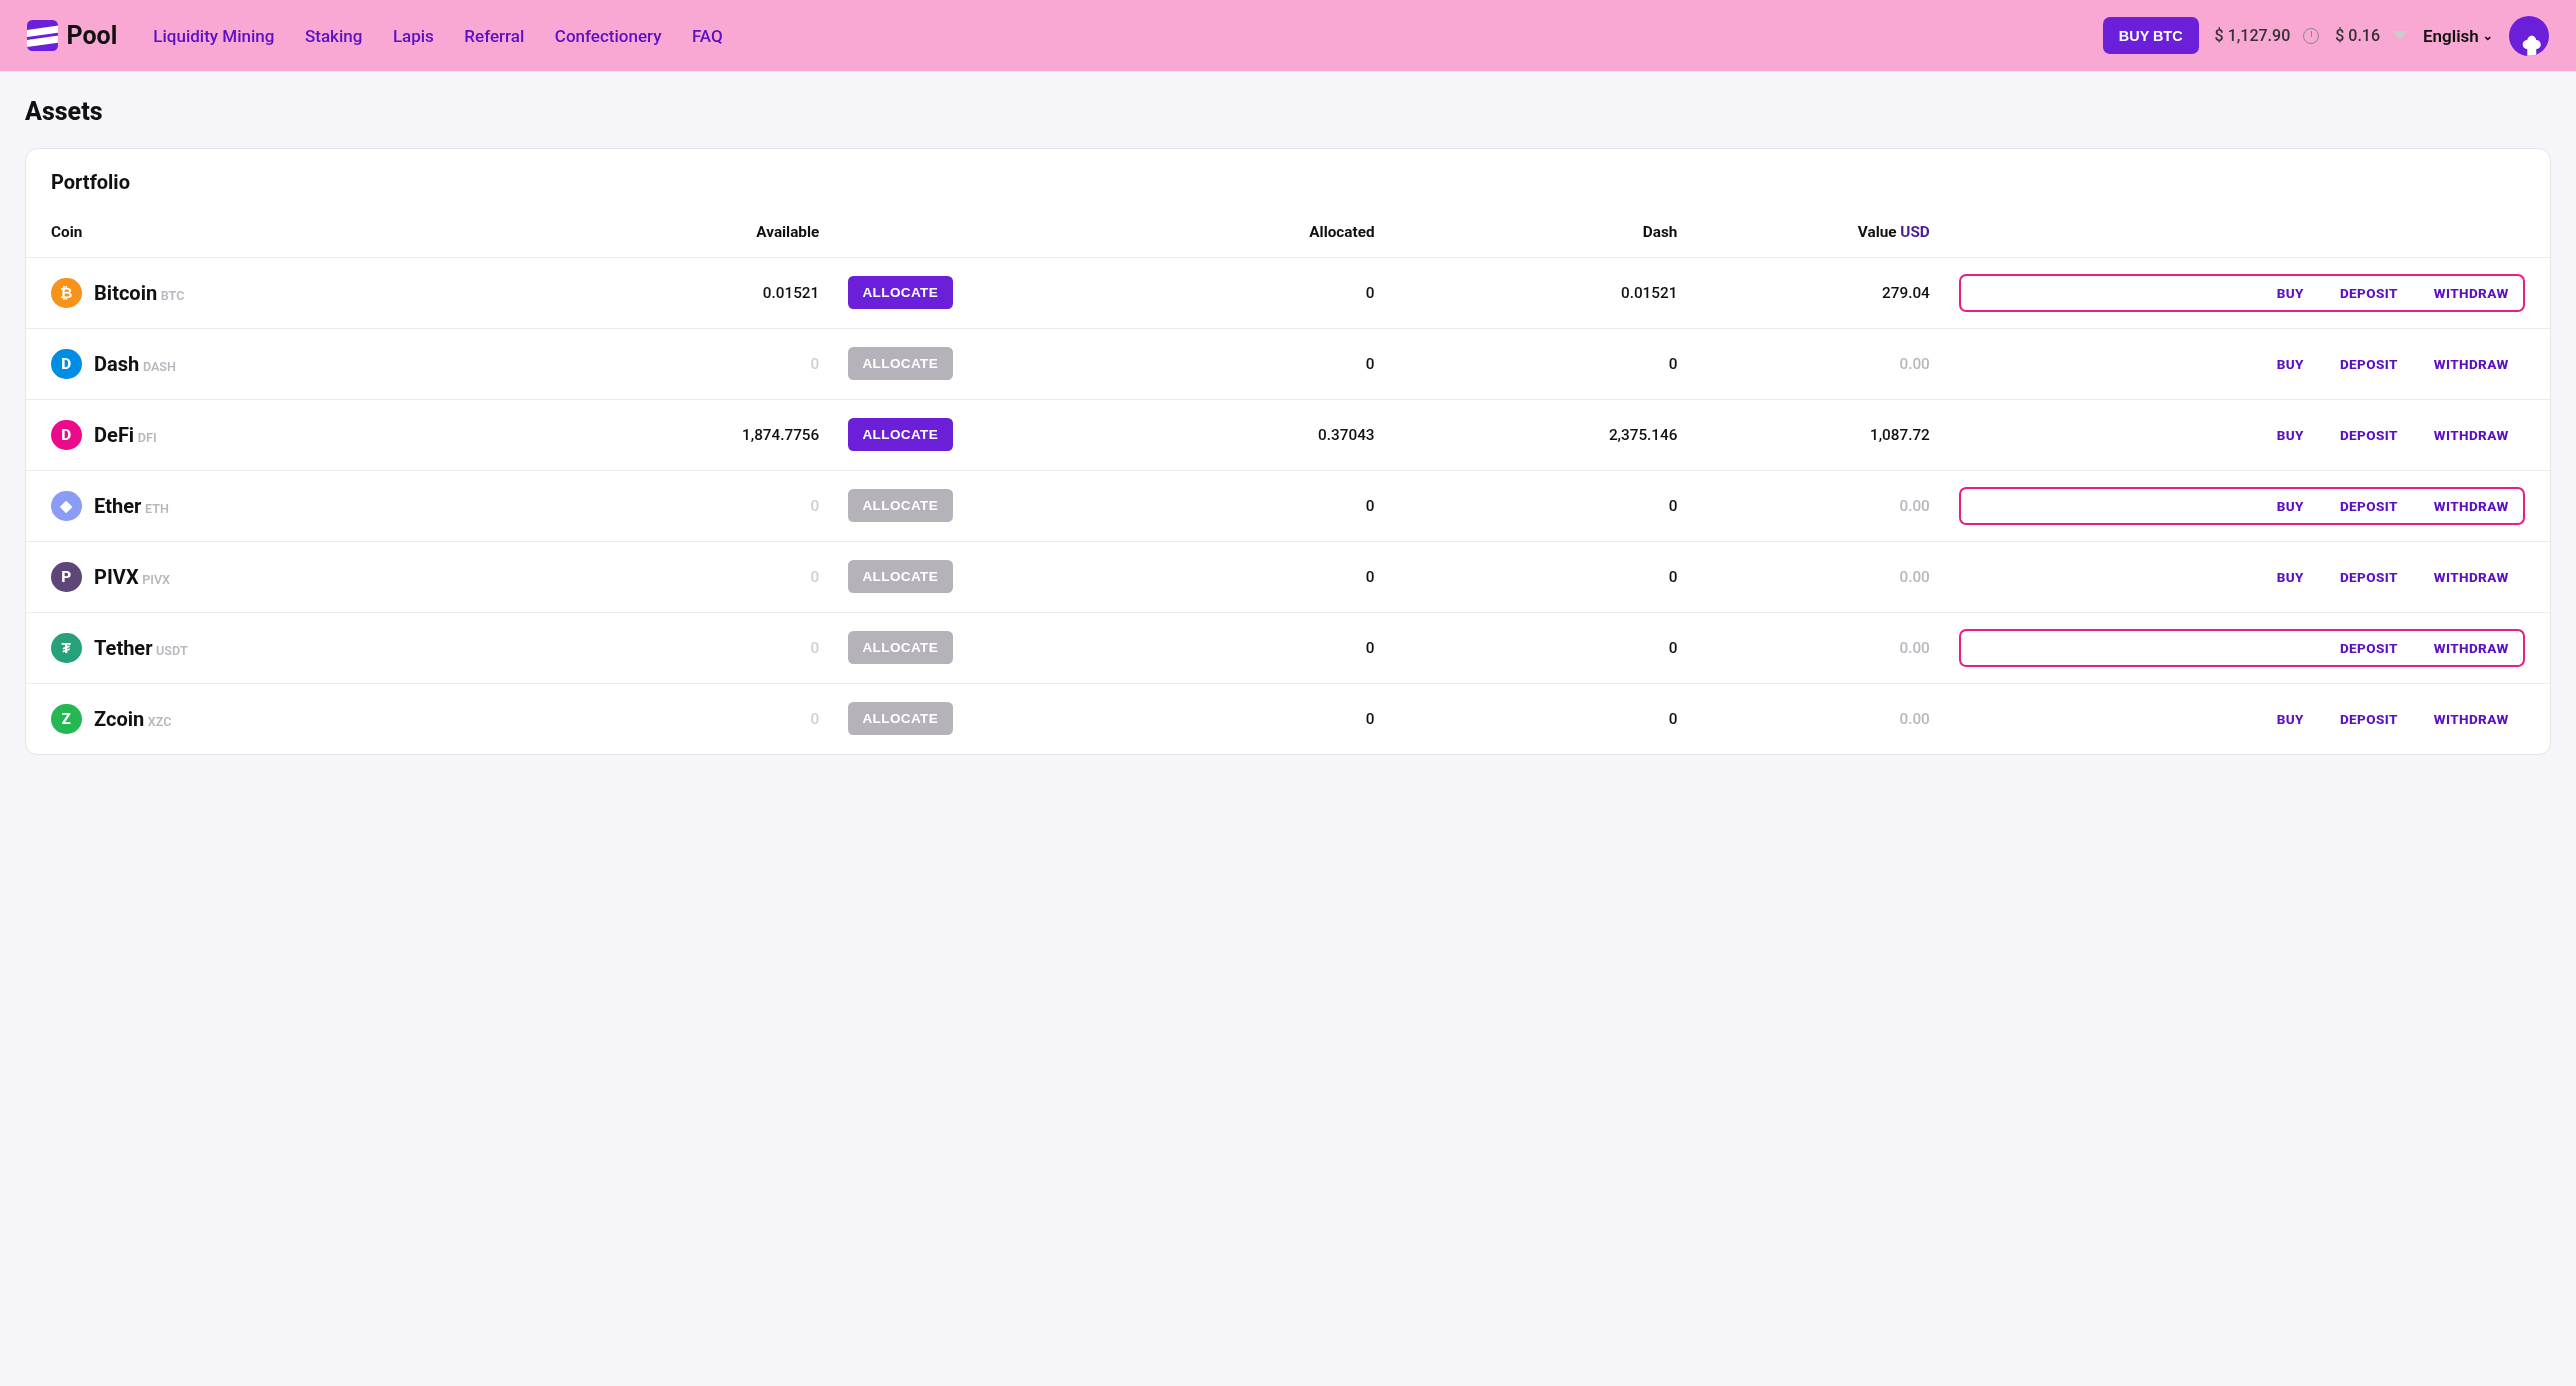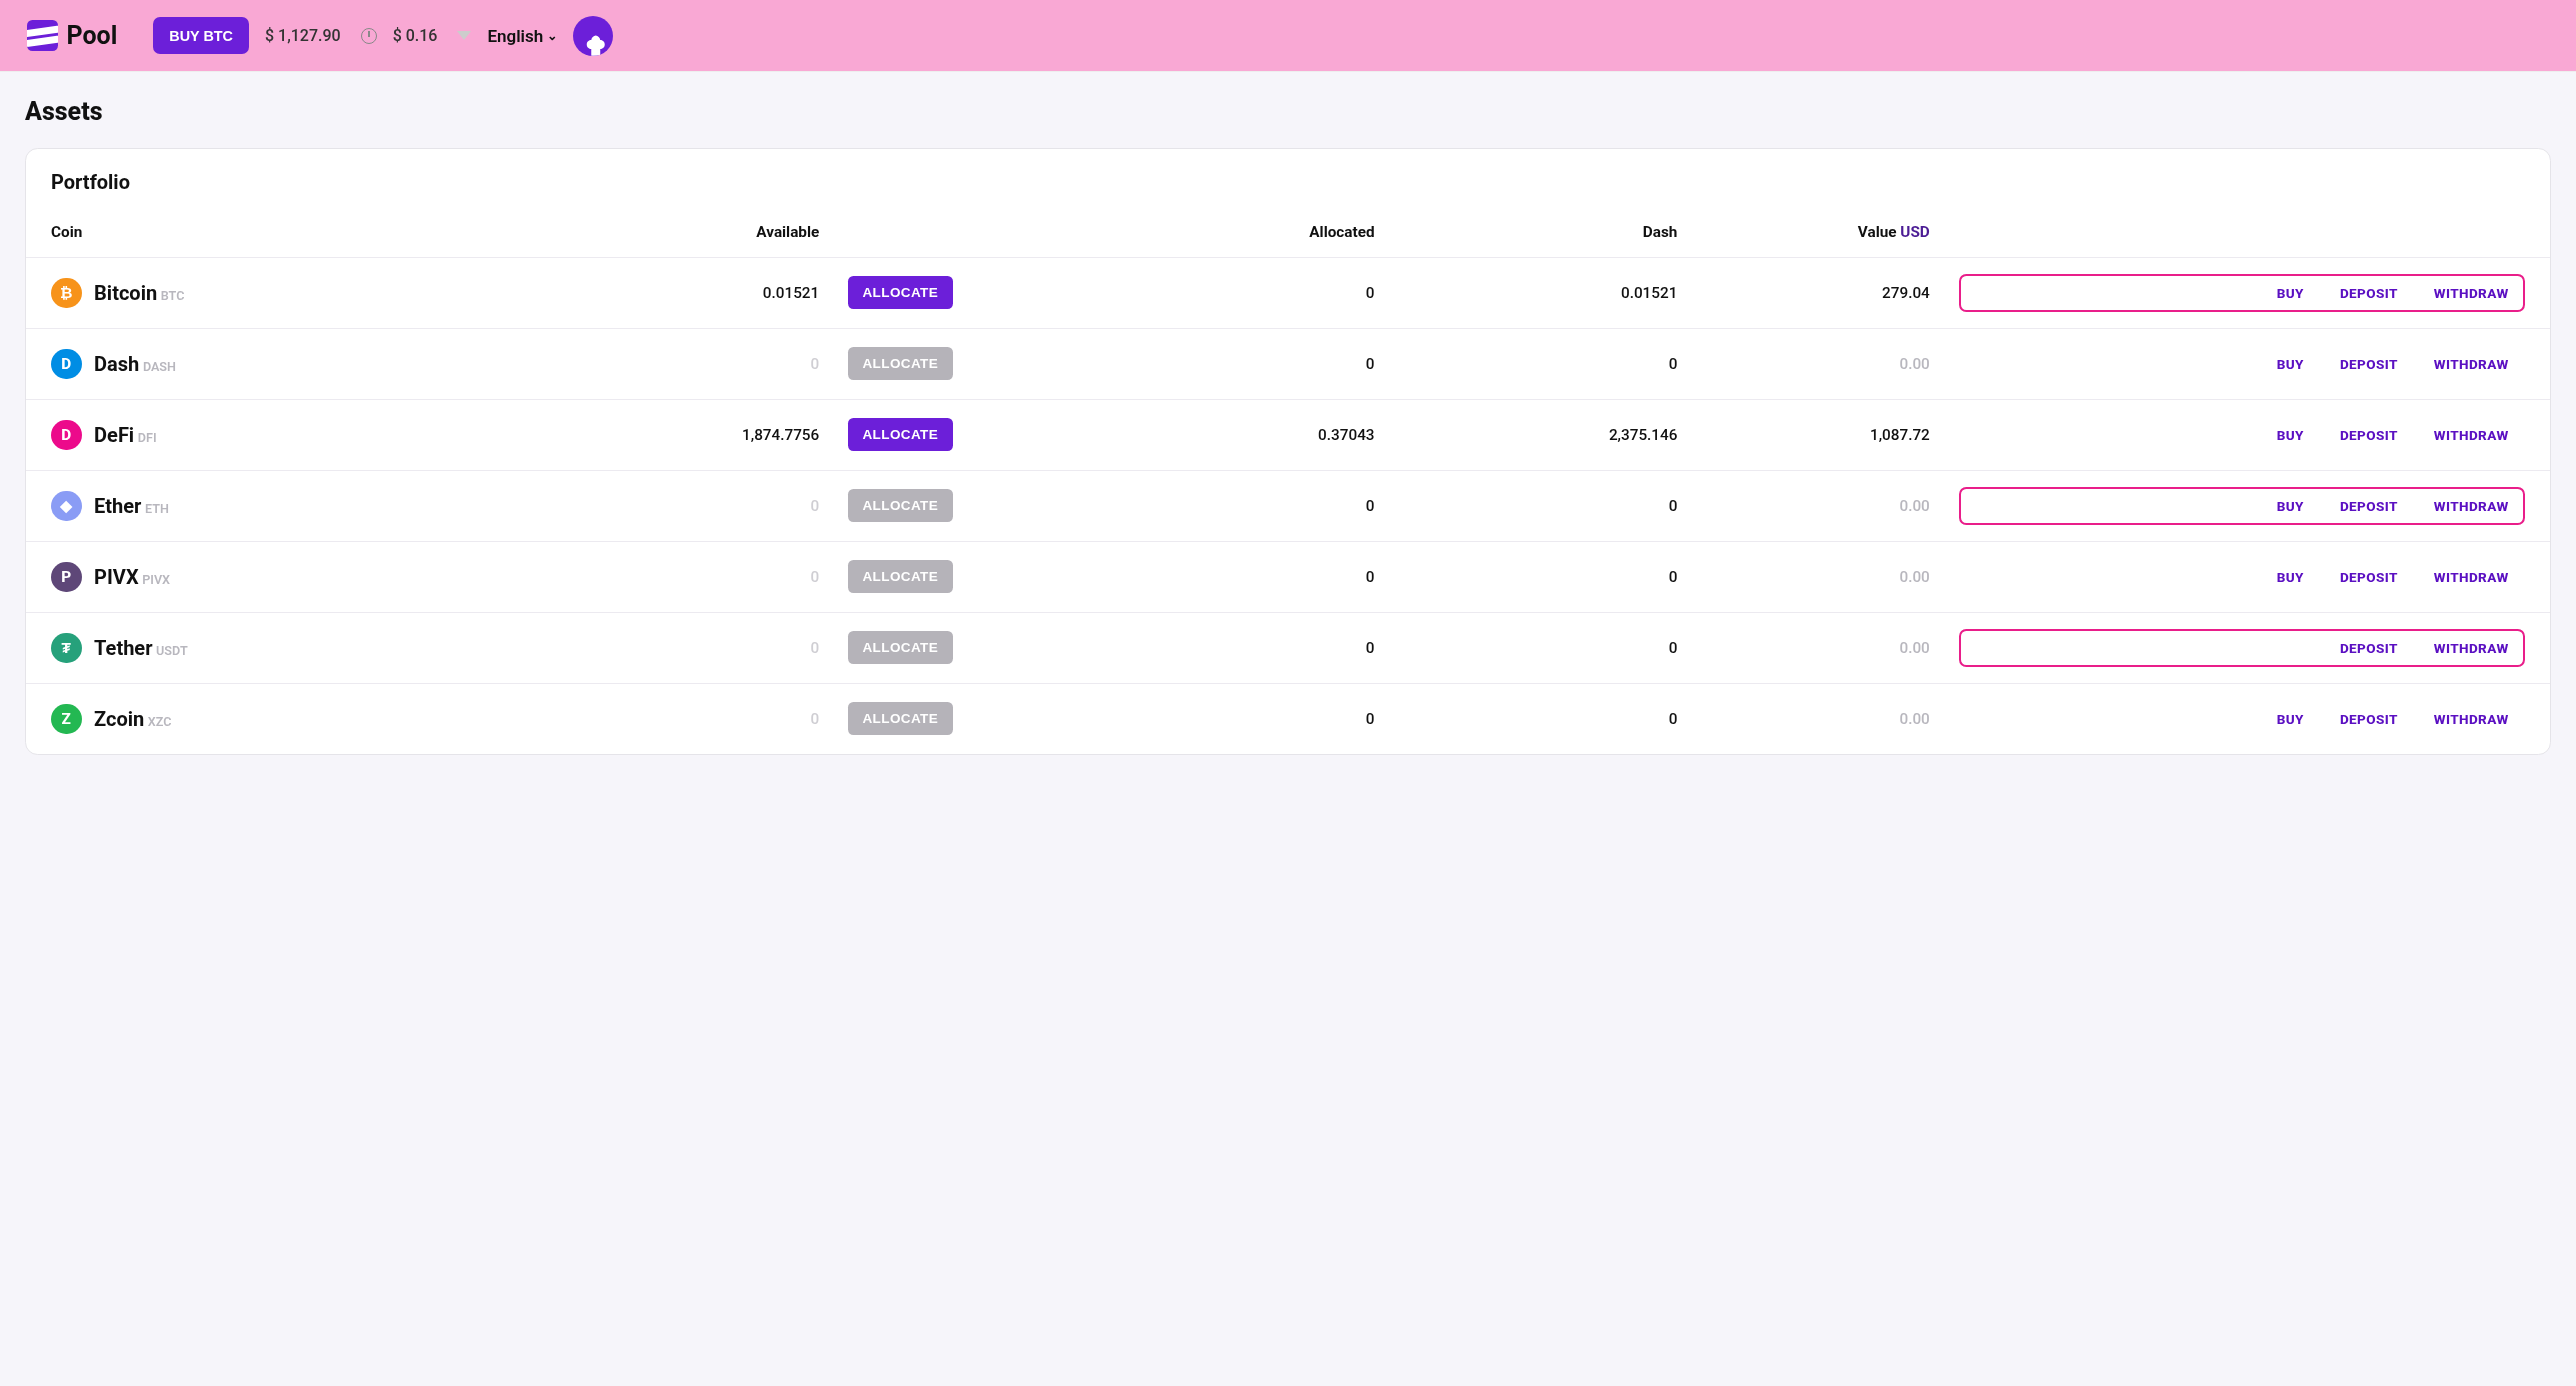--- a/index.html
+++ b/index.html
@@ -34,21 +34,21 @@
   .logo-text { font-size: 25px; font-weight: 700; color:#111; }
   
   .nav { display:flex; gap: 30.5px; flex:1; }
   .nav a { color:#5b10c2; font-size:17px; font-weight:500; text-decoration:none; cursor:pointer; }
   
   .rightbar { display:flex; align-items:center; gap:16px; }
   .btn-primary {
     background:#6c1fd9; color:#fff; border:none; font-weight:700;
     padding:10.8px 16px; border-radius:7px; font-size:14.4px; cursor:pointer;
   }
-  .price-block { display:flex; align-items:center; gap:20px; color:#333; font-size:16px; font-weight:500;}
+  .price-block { display:flex; align-items:center; gap:13px; color:#333; font-size:16px; font-weight:500;}
   .price-block .icon-circle { width:16px;height:16px;border:1.8px solid #888;border-radius:50%;position:relative;}
   .price-block .icon-circle::after{content:'';position:absolute;top:2.7px;left:6.3px;width:1.8px;height:5.4px;background:#888;}
   .price-block .icon-tri { width:0;height:0;border-left:7.2px solid transparent;border-right:7.2px solid transparent;border-top:9px solid #ccc;}
   .lang { display:flex; align-items:center; gap:3.6px; font-size:17px; font-weight:600; cursor:pointer;}
   .lang .chev { font-size:12.6px;}
   .avatar { width:40px;height:40px;border-radius:50%;background:#6c1fd9;display:flex;align-items:flex-end;justify-content:center;overflow:hidden;}
   .avatar svg{width:27px;height:27px;fill:#fff;margin-bottom:-2.7px;}
   
   .page { padding: 25px; }
   .page-title { font-size:25px; font-weight:800; margin-bottom:21.5px; color:#111;}
@@ -101,20 +101,28 @@
   .col-actions{width:24%;}
 </style>
 </head>
 <body>
 
 <div class="topbar">
   <div class="logo">
     <div class="logo-icon"></div>
     <span class="logo-text">Pool</span>
   </div>
+  <nav class="nav" id="nav">
+      <a>Liquidity Mining</a>
+      <a>Staking</a>
+      <a>Lapis</a>
+      <a>Referral</a>
+      <a>Confectionery</a>
+      <a>FAQ</a>
+    </nav>
   <div class="rightbar">
     <button class="btn-primary">BUY BTC</button>
     <div class="price-block">
       <span>$ 1,127.90</span>
       <span class="icon-circle"></span>
     </div>
     <div class="price-block">
       <span>$ 0.16</span>
       <span class="icon-tri"></span>
     </div>

